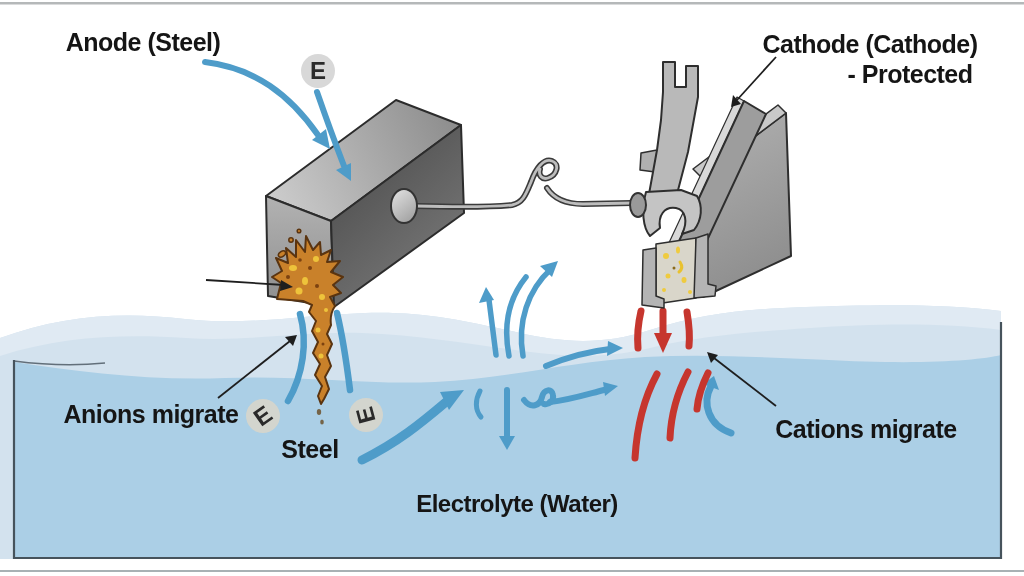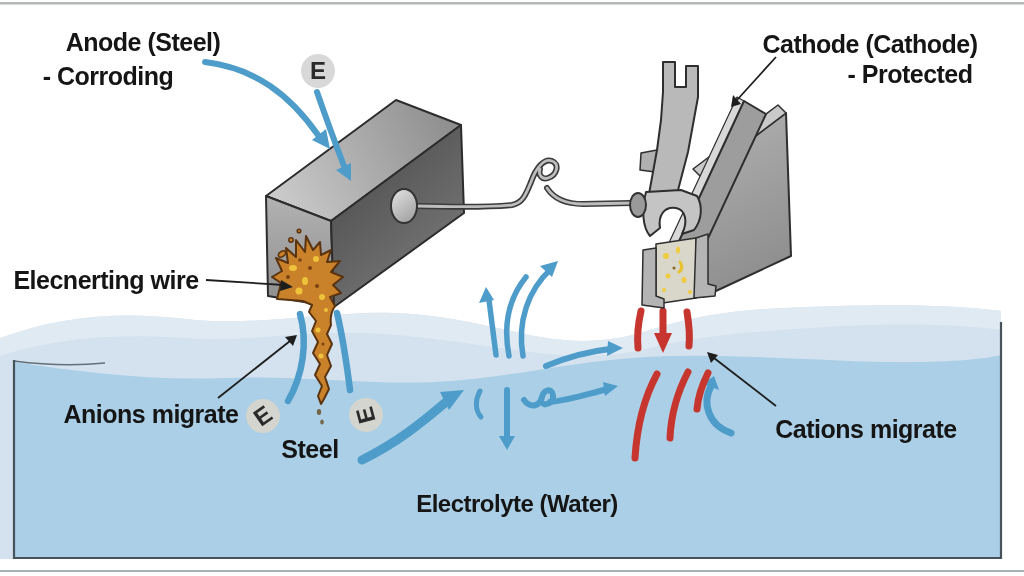--- a/index.html
+++ b/index.html
@@ -195,24 +195,22 @@
     </g>
     <g style="fill:var(--pointer)" stroke="none">
       <polygon points="293,287 281,280 280,291"></polygon>
       <polygon points="731,107 741,104 733,95"></polygon>
       <polygon points="297,335 293,346 285,337"></polygon>
       <polygon points="707,352 718,355 711,363"></polygon>
     </g>
   </svg>
 
   <div class="lbl" style="left:143px;top:42px">Anode (Steel)</div>
-  <div class="lbl" style="left:108px;top:76px">- Corroding</div>
   <div class="lbl" style="left:870px;top:44px">Cathode (Cathode)</div>
   <div class="lbl" style="left:910px;top:74px">- Protected</div>
-  <div class="lbl" style="left:106px;top:280px">Elecnerting wire</div>
   <div class="lbl" style="left:151px;top:414px">Anions migrate</div>
   <div class="lbl" style="left:310px;top:449px">Steel</div>
   <div class="lbl" style="left:866px;top:429px">Cations migrate</div>
   <div class="lbl small" style="left:517px;top:504px">Electrolyte (Water)</div>
 
   <div class="ecirc top" style="left:318px;top:71px">
       <span class="glyph">E</span>
     </div>
   <div class="ecirc water rotA" style="left:263px;top:416px">
       <span class="glyph">E</span>

